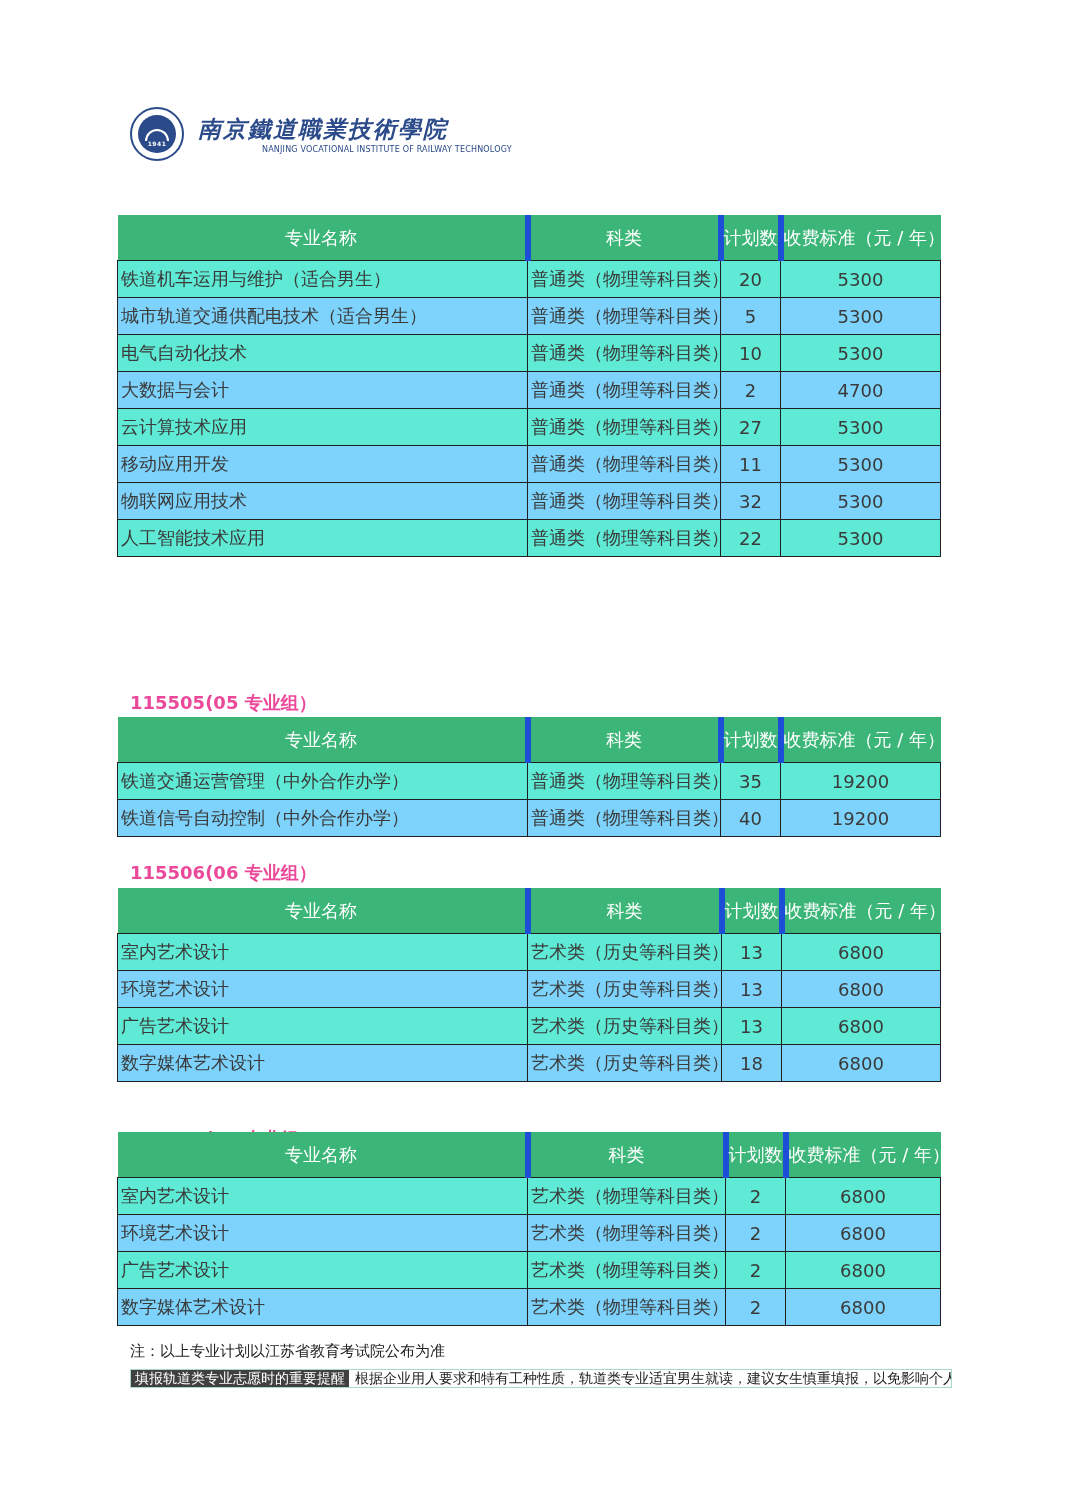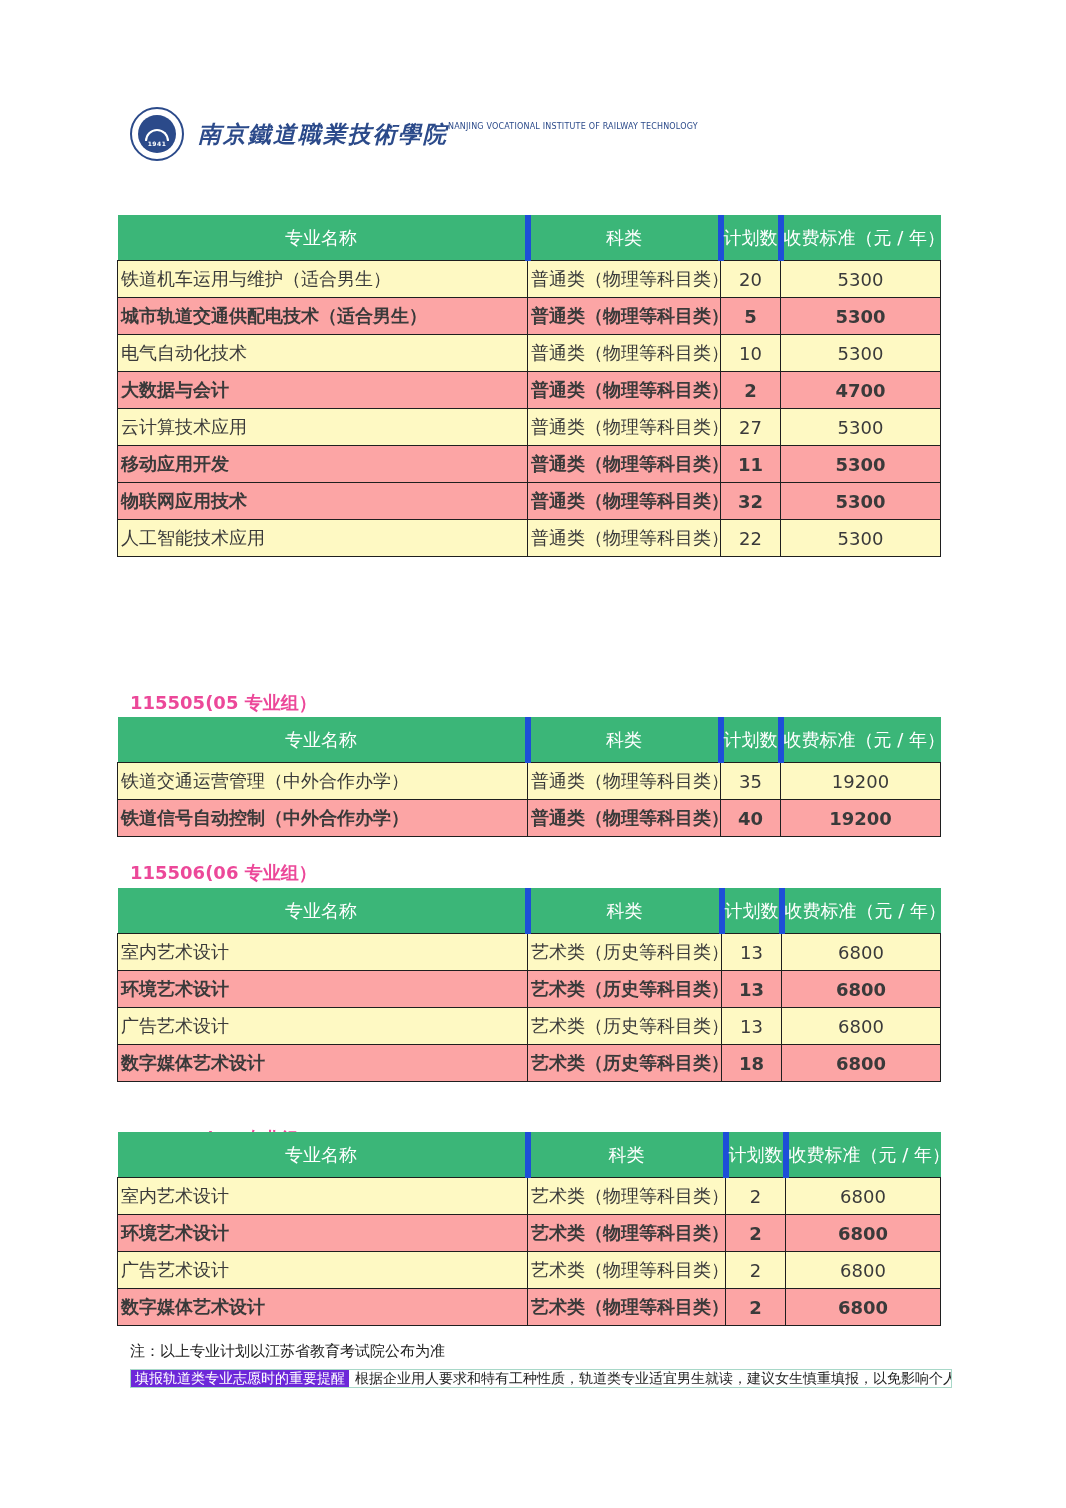--- a/index.html
+++ b/index.html
@@ -22,58 +22,58 @@
     display: flex; align-items: flex-end; justify-content: center; overflow: hidden;
   }
   .logo-emblem .inner .arch {
     width: 24px; height: 12px; border: 2px solid #ffffff; border-bottom: none;
     border-radius: 12px 12px 0 0; margin-bottom: 12px; box-sizing: border-box;
   }
   .logo-emblem .year {
     position: absolute; bottom: 12px; left: 50%; transform: translateX(-50%);
     font-size: 6px; color: #ffffff; font-weight: bold; letter-spacing: 0.5px;
   }
-  .logo-text { margin-left: 14px; display: flex; }
+  .logo-text { margin-left: 14px; display: flex; flex-direction: column; }
   .logo-cn {
     font-family: "DejaVu Serif", "Liberation Serif", serif;
     font-size: 23px; color: #2b4a8a; letter-spacing: 2px; font-weight: bold;
     line-height: 28px; font-style: italic;
   }
-  .logo-en { font-size: 8px; color: #2b4a8a; margin-top: 2px; letter-spacing: 0.2px; }
+  .logo-en { font-size: 8px; color: #2b4a8a; margin-left: 64px; margin-top: 2px; letter-spacing: 0.2px; }
 
   .group-title {
     position: absolute; left: 130px; font-size: 18px; font-weight: bold; color: #ec4899;
   }
   table.plan {
     position: absolute; left: 117px; width: 823px; border-collapse: collapse;
     table-layout: fixed; font-size: 18px;
   }
   table.plan th {
     background: #3bb678; color: #ffffff; font-weight: normal; height: 45px;
     border-left: 6px solid #1d4ed8; border-right: 1px solid #d8f0e2; padding: 0;
     white-space: nowrap; text-align: center;
   }
   table.plan th:first-child { border-left: none; }
   table.plan th:last-child { border-right: none; text-align: right; }
   table.plan td {
     height: 36px; border: 1px solid #1f1f1f; padding: 0 3px; white-space: nowrap;
     color: #3a3a3a;
   }
   table.plan td.c { text-align: center; }
-  table.plan tr.odd td { background: #fef9c3; }
-  table.plan tr.even td { background: #fca5a5; font-weight: bold; }
+  table.plan tr.odd td { background: #5eead4; }
+  table.plan tr.even td { background: #7dd3fc; }
 
   .note { position: absolute; left: 130px; top: 1342px; font-size: 15px; color: #222; }
   .reminder {
     position: absolute; left: 130px; top: 1369px; width: 822px; height: 19px;
     border: 1px solid #a8d8c8; box-sizing: border-box; display: flex; align-items: center;
     font-size: 14px; color: #222; white-space: nowrap; overflow: hidden;
   }
   .reminder .tag {
-    background: #6d28d9; color: #ffffff; height: 100%; padding: 0 4px;
+    background: #404040; color: #ffffff; height: 100%; padding: 0 4px;
     display: flex; align-items: center; margin-right: 6px;
   }
 </style>
 </head>
 <body>
 
 <div class="logo">
   <div class="logo-emblem">
     <div class="inner">
         <div class="arch"></div>

